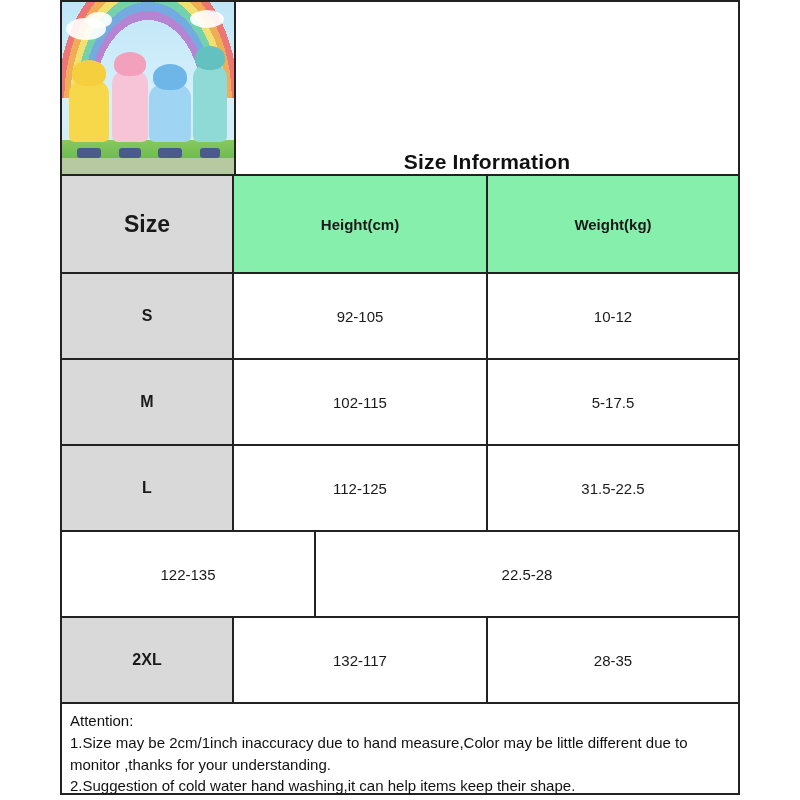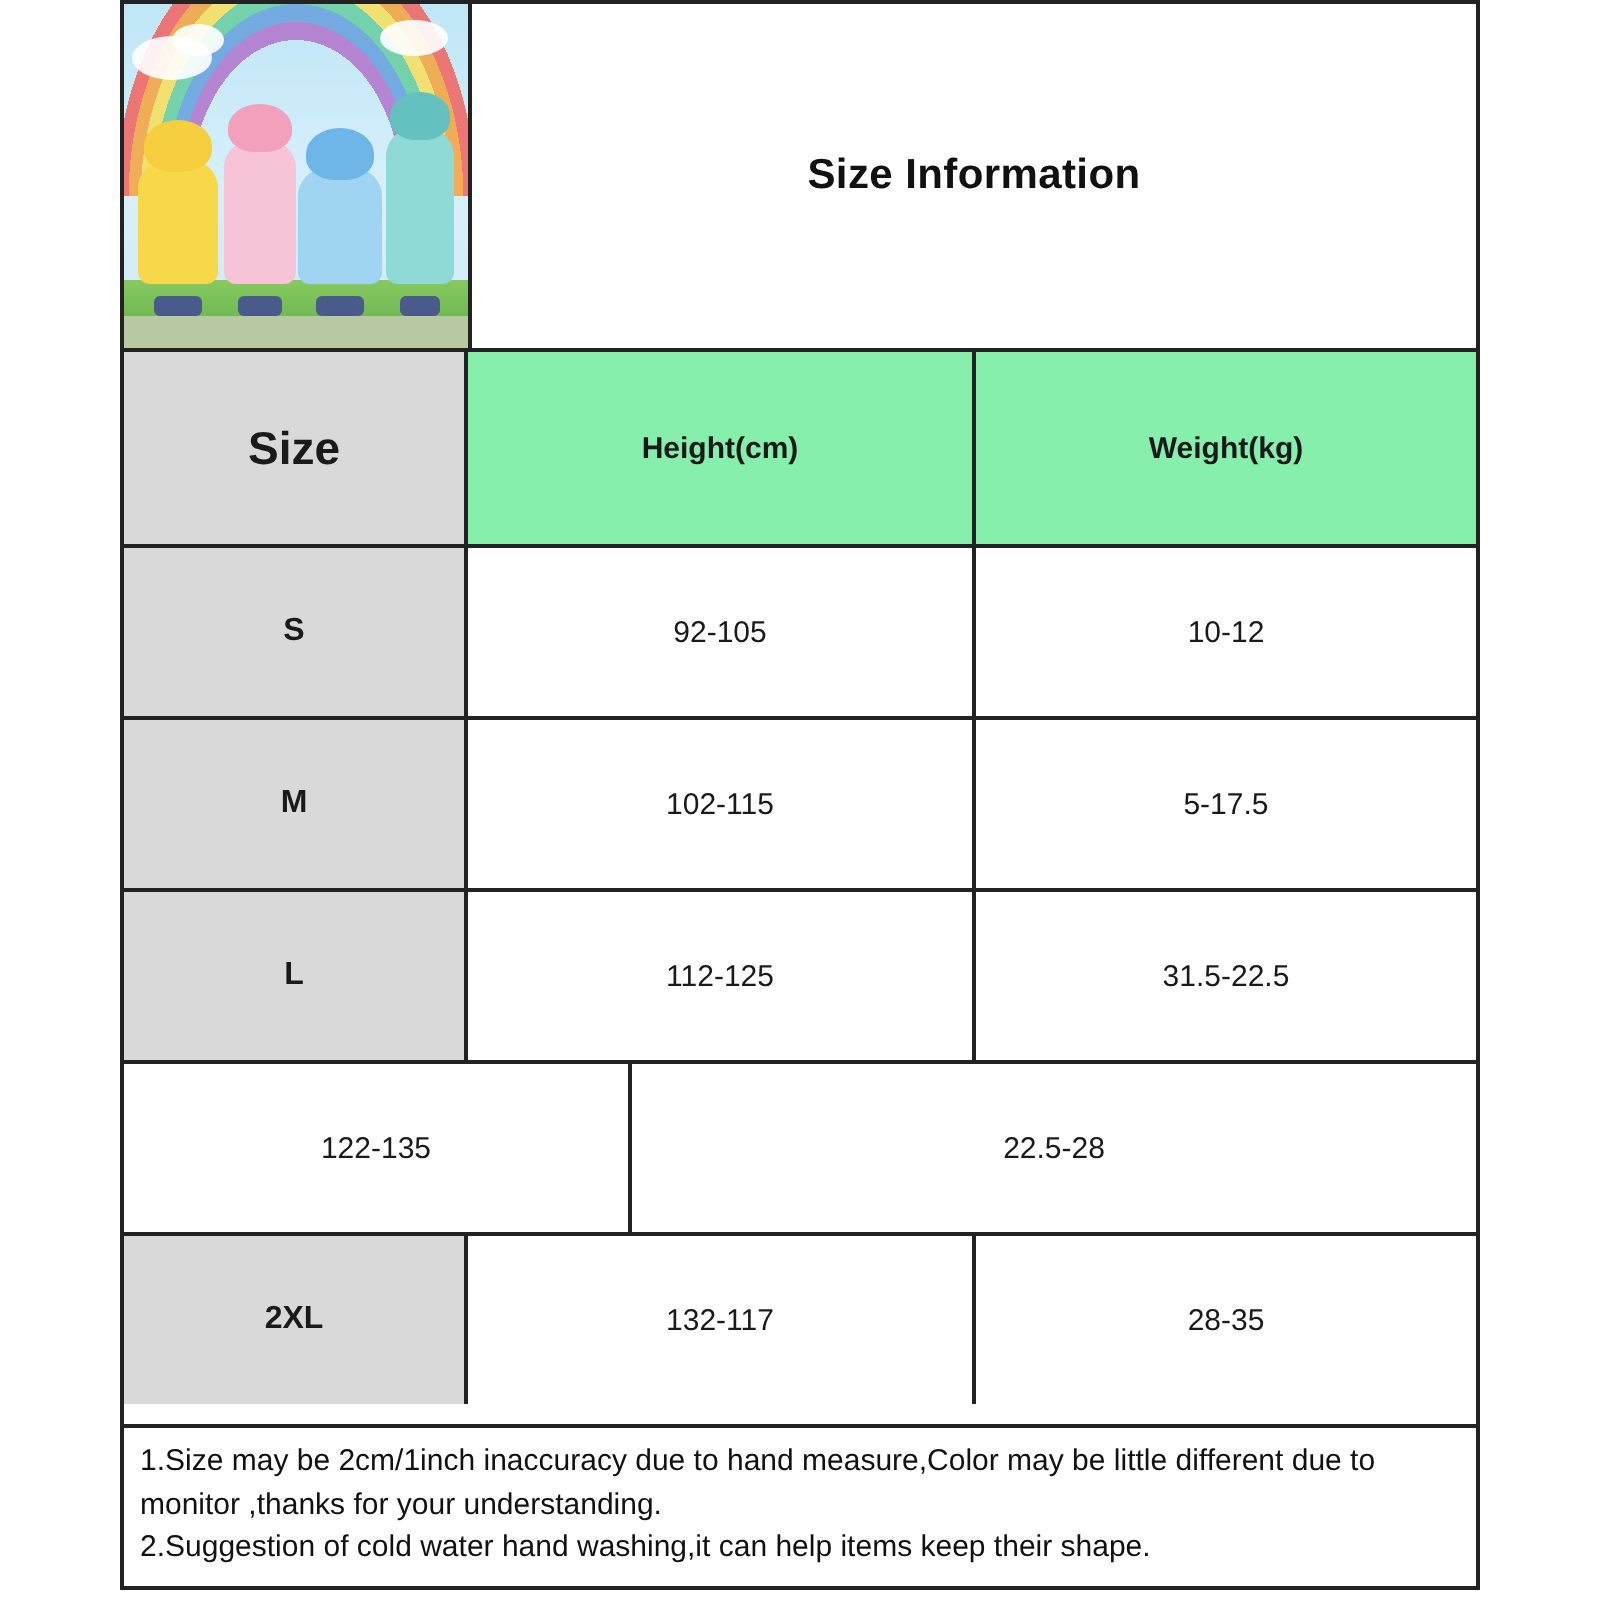--- a/index.html
+++ b/index.html
@@ -39,21 +39,21 @@
     width: 172px;
     flex: 0 0 172px;
     border-right: 2px solid #222;
     position: relative;
     overflow: hidden;
     background: #cfe8f7;
   }
   .title-cell {
     flex: 1 1 auto;
     display: flex;
-    align-items: center;
+    align-items: flex-end;
     justify-content: center;
     background: #fff;
   }
   .title-text {
     font-size: 21px;
     font-weight: bold;
     letter-spacing: .2px;
     color: #111;
   }
 
@@ -273,17 +273,18 @@
 
     <div class="row data-row">
       <div class="cell size-cell col-size">2XL</div>
       <div class="cell val-cell col-h">132-117</div>
       <div class="cell val-cell col-w">28-35</div>
     </div>
 
   </div>
 
   <div class="attention">
+    <div>Attention:</div>
     <div>1.Size may be 2cm/1inch inaccuracy due to hand measure,Color may be little different due to monitor ,thanks for your understanding.</div>
     <div>2.Suggestion of cold water hand washing,it can help items keep their shape.</div>
   </div>
 
 </div>
 
 </body></html>

